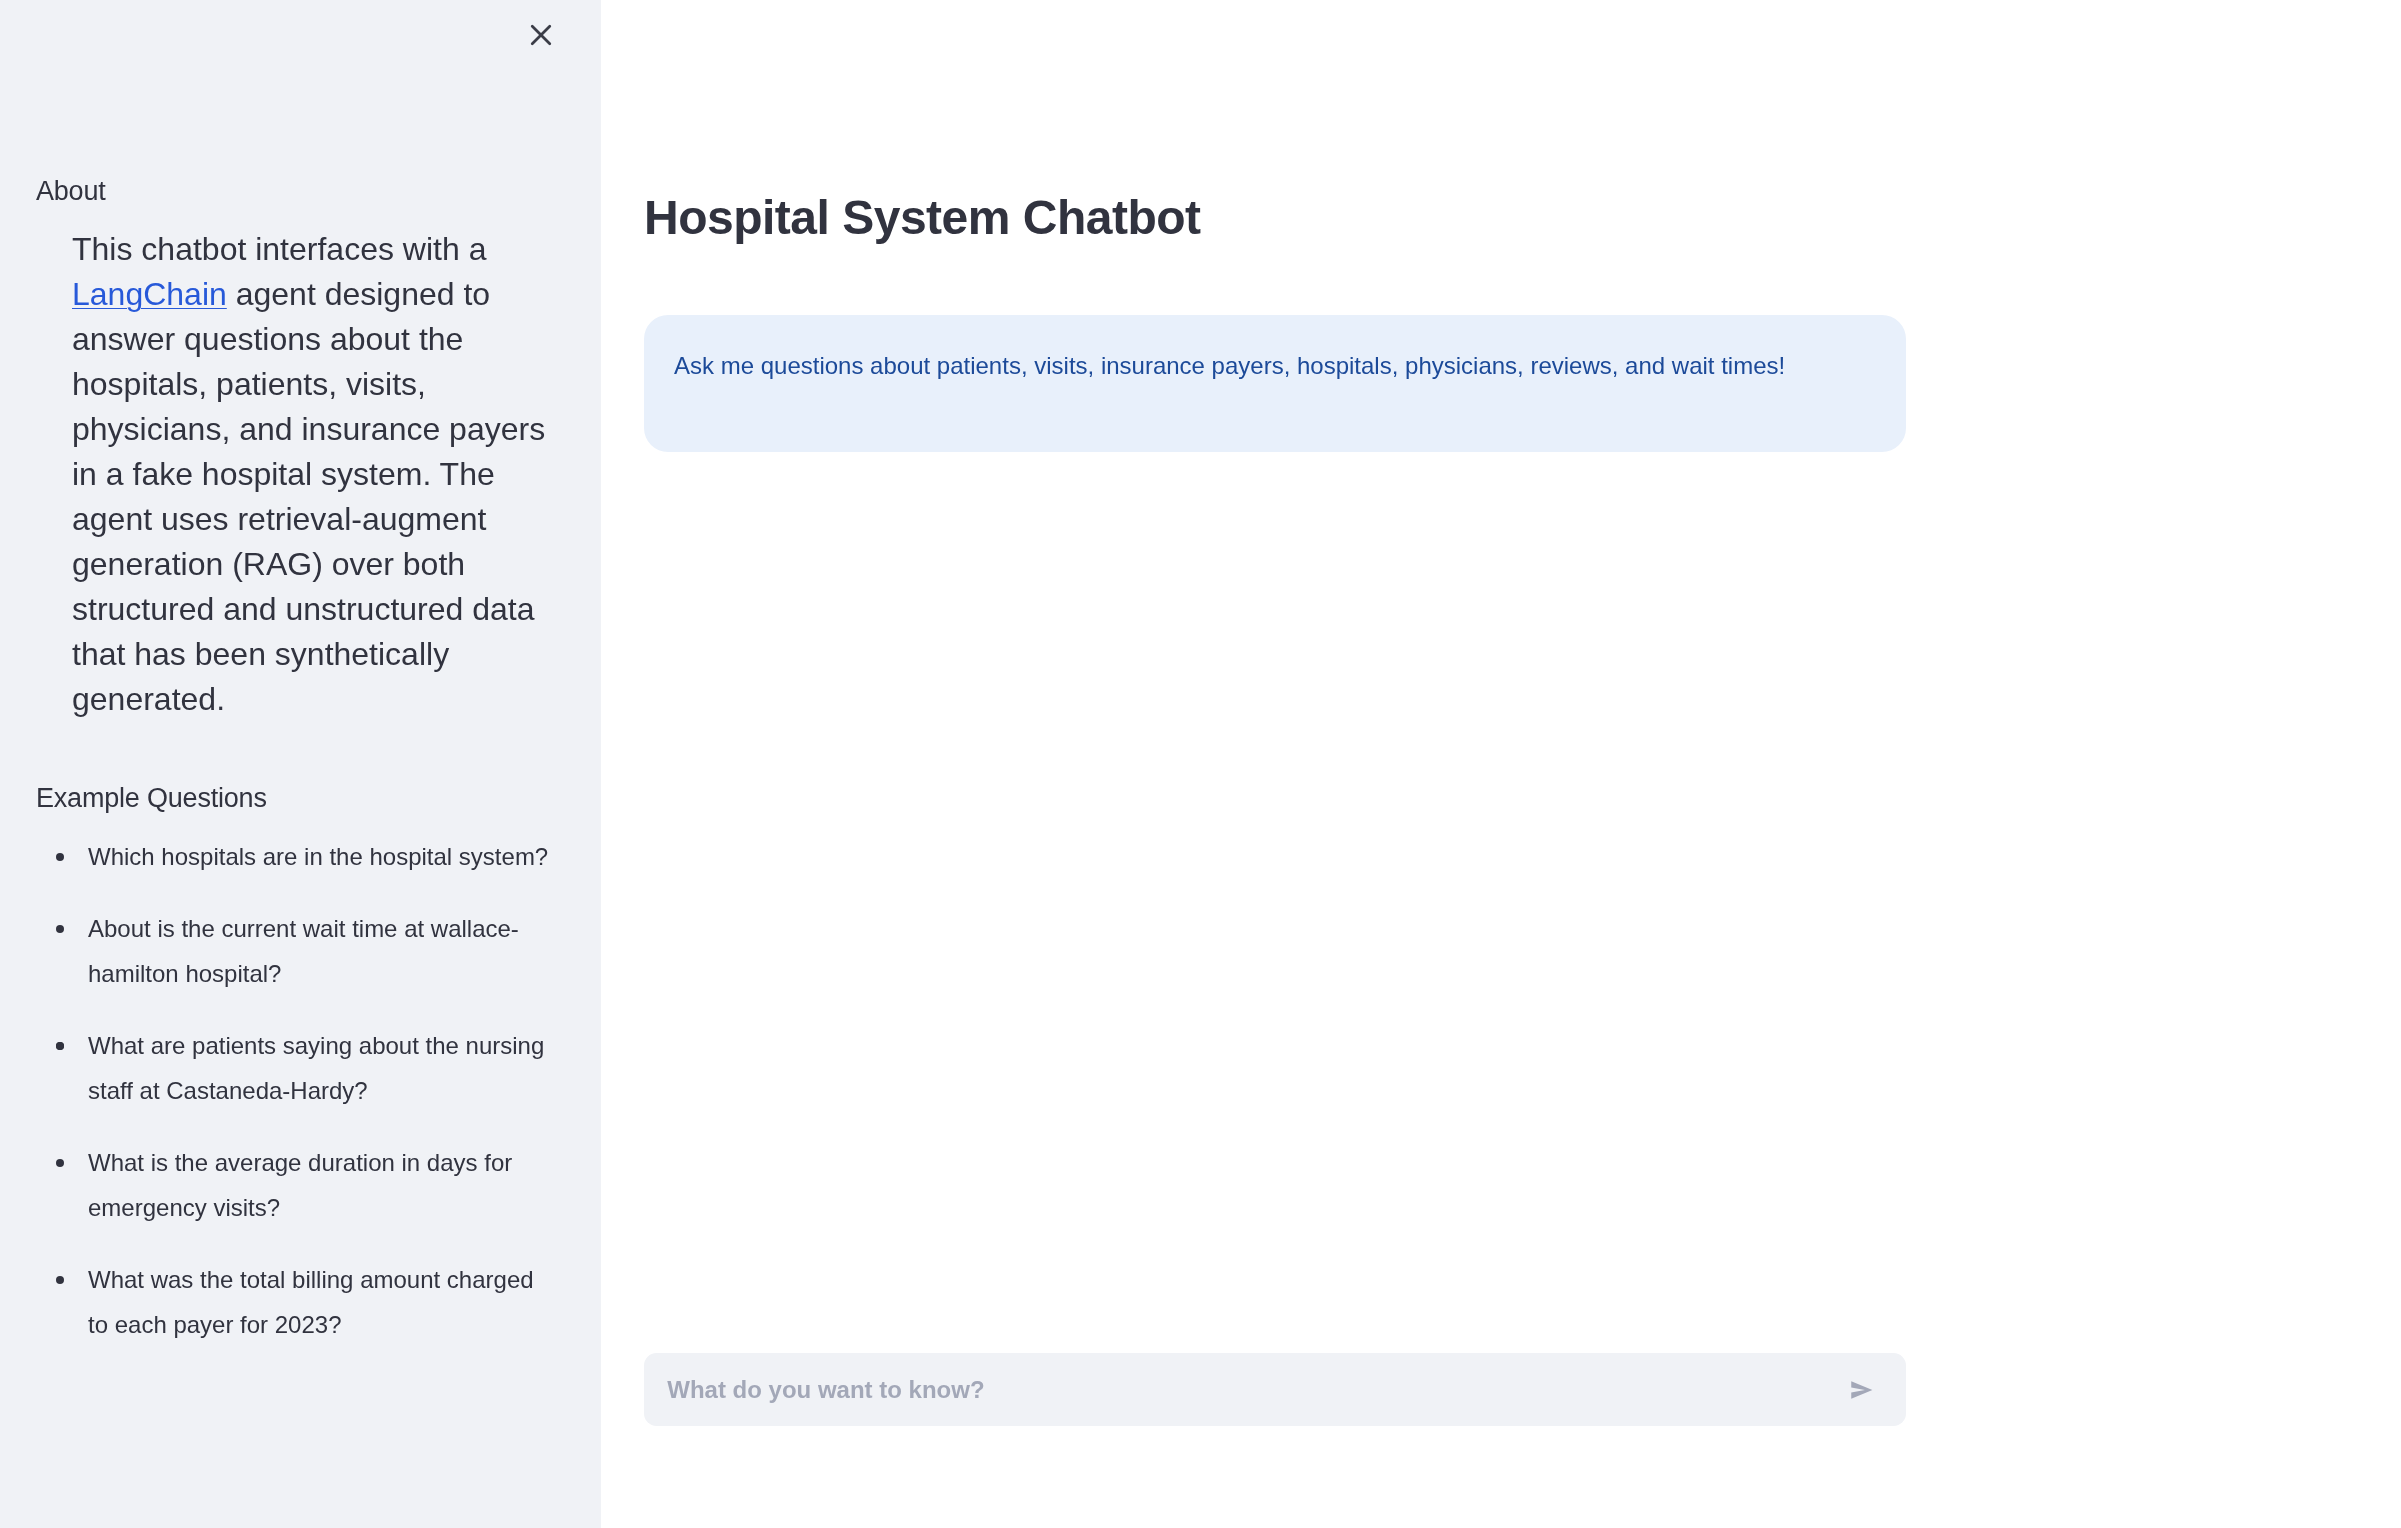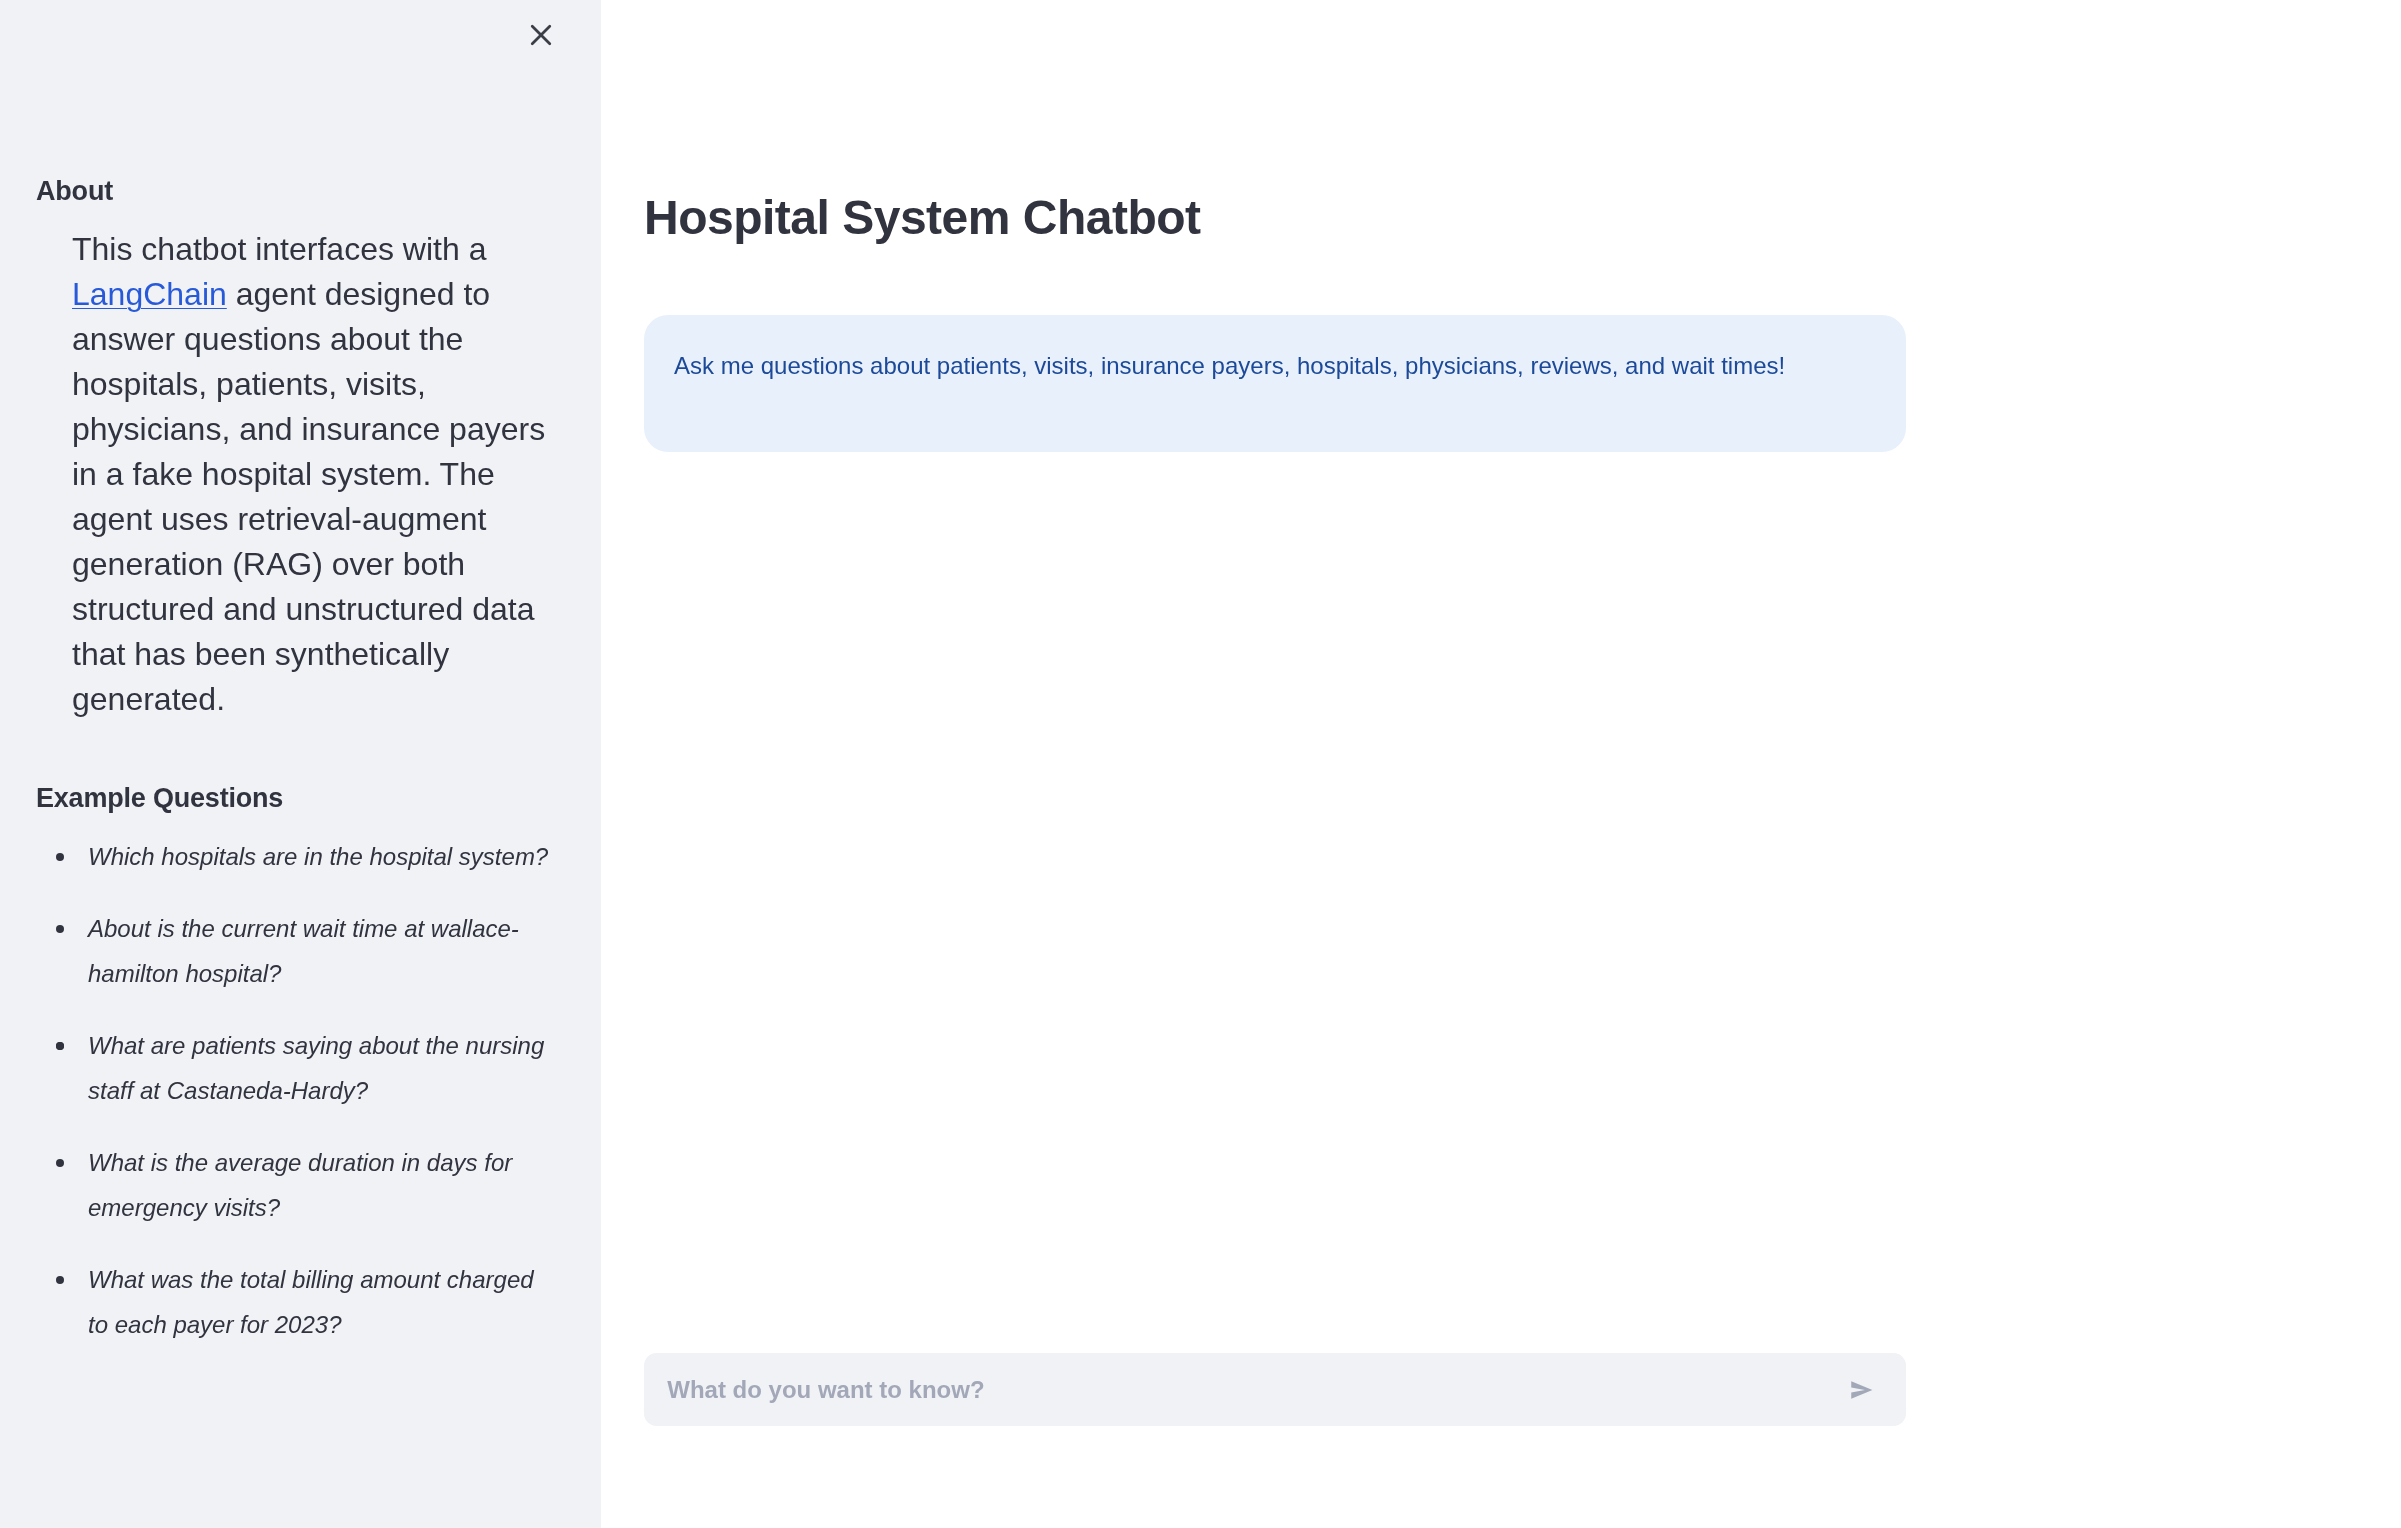--- a/index.html
+++ b/index.html
@@ -58,21 +58,21 @@
 
   #sidebar-content {
     position: absolute;
     left: 36px;
     top: 175px;
     width: 510px;
   }
 
   .side-h2 {
     font-size: 27px;
-    font-weight: 700;
+    font-weight: 400;
     color: #31333f;
     letter-spacing: -0.2px;
     line-height: 1.2;
     margin: 0 0 19.7px 0;
   }
 
   .side-para {
     font-size: 32px;
     line-height: 45px;
     color: #31333f;
@@ -91,21 +91,20 @@
 
   #examples-heading {
     margin-top: 60px;
   }
 
   #example-list {
     list-style: none;
     margin: 0;
     padding: 0;
     width: 536px;
-    font-style: italic;
   }
 
   #example-list li {
     position: relative;
     padding-left: 52px;
     font-size: 24px;
     line-height: 45px;
     color: #31333f;
     margin-bottom: 27px;
     width: 519px;

